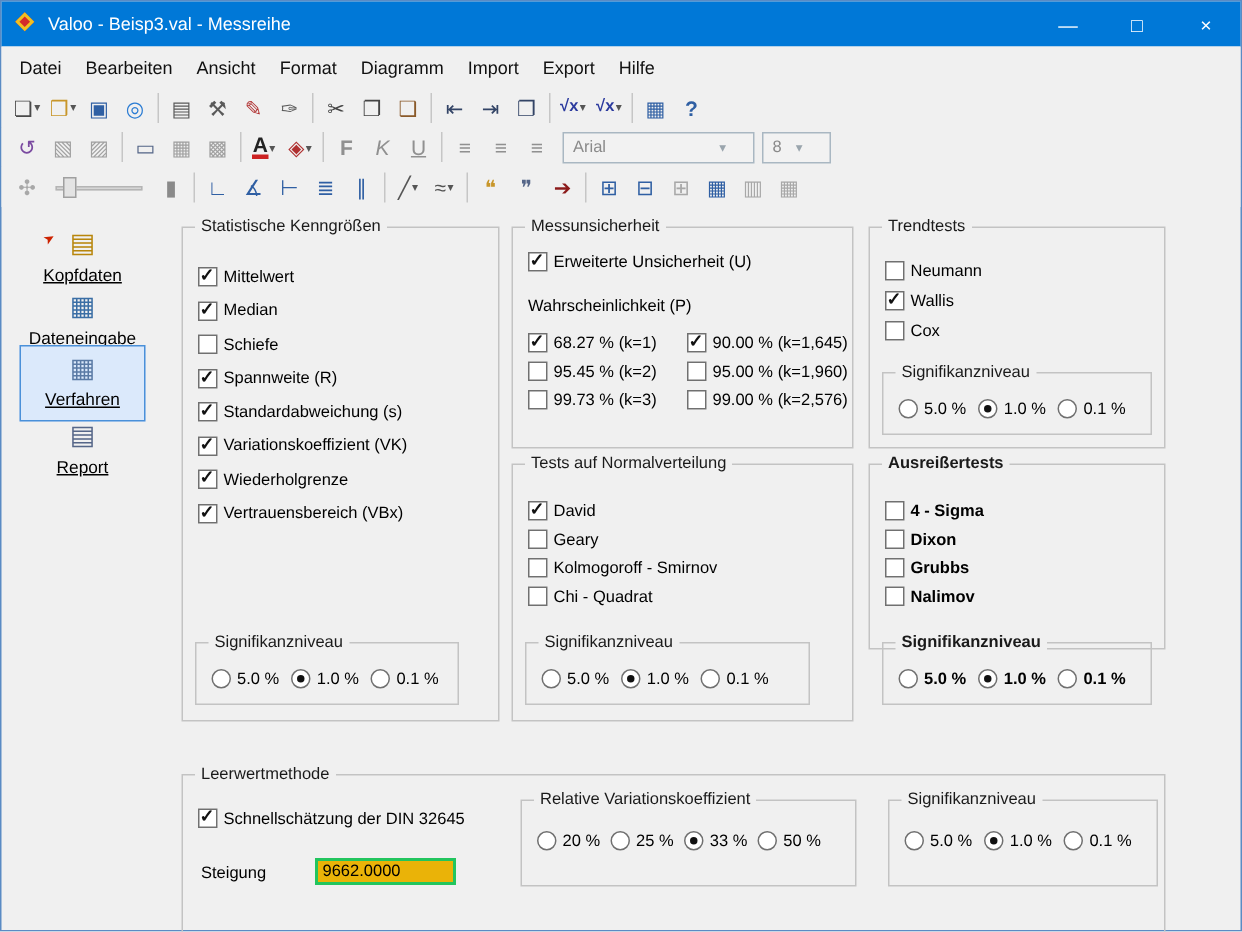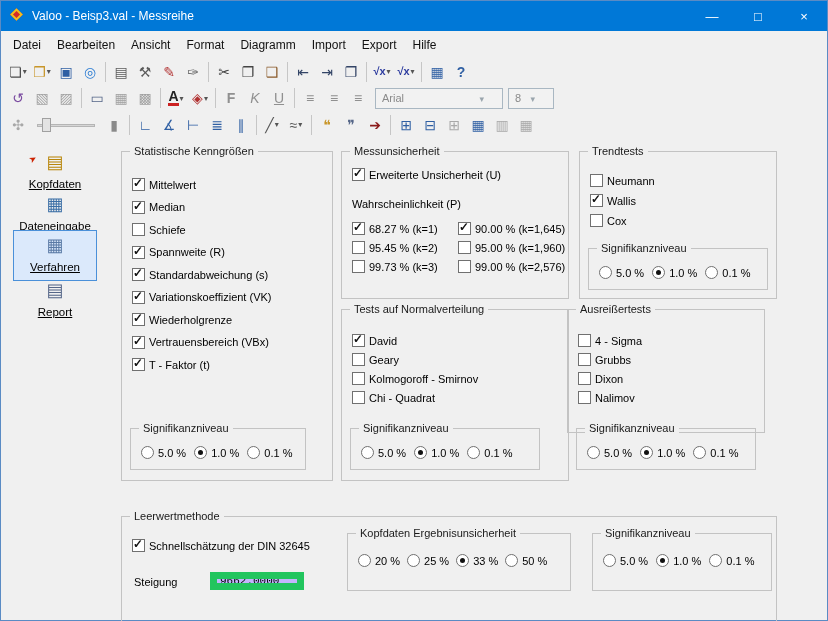--- a/index.html
+++ b/index.html
@@ -57,21 +57,21 @@
   .bars .b-b { height:14px; }
   .bars .b-g { height:17px; background:#22a344; }
 
   
   .gbox { position:absolute; border:1px solid #c3c3c3; }
   .gtitle { position:absolute; top:-7px; left:8px; background:#f0f0f0; padding:0 4px; font-size:11px; color:#1a1a1a; white-space:nowrap; }
   .g1 { left:120px; top:13px;  width:212px; height:330px; }
   .g2 { left:340px; top:13px;  width:228px; height:148px; }
   .g3 { left:578px; top:13px;  width:198px; height:148px; }
   .g4 { left:340px; top:171px; width:228px; height:172px; }
-  .g5 { left:566px; top:171px; width:198px; height:124px; }
+  .g5 { left:578px; top:171px; width:198px; height:124px;font-weight:bold; }
   .g6 { left:120px; top:378px; width:656px; height:115px; }
   .sig-g1 { left:8px; bottom:10px; width:176px; height:42px; }
   .sig-g3 { left:8px; top:96px;  width:180px; height:42px; }
   .sig-g4 { left:8px; top:118px; width:190px; height:42px; }
   .sig-g5 { left:8px; top:118px; width:180px; height:42px; }
   .sub-rel  { left:225px; top:16px; width:224px; height:58px; }
   .sub-sig6 { left:470px; top:16px; width:180px; height:58px; }
 
   
   .cb-col { display:flex; flex-direction:column; }
@@ -87,21 +87,21 @@
   .radio-row { display:flex; align-items:center; }
   .sub .radio-row { padding:17px 0 0 10px; gap:8px; }
   .sub-rel .radio-row { padding:20px 0 0 10px; gap:7px; }
   .sub-sig6 .radio-row { padding:20px 0 0 10px; gap:8px; }
 
   .pos-a { position:absolute; top:16px; left:10px;justify-content:flex-end; }
   .g6 .pos-a { top:22px; }
   .plabel { position:absolute; top:46px; left:10px; font-size:11px; color:#000; }
   .cb-grid { position:absolute; left:10px; top:70px; right:4px; display:grid; grid-template-columns:102px 1fr; column-gap:4px; row-gap:6px; }
   .stg-label { position:absolute; top:59px; left:12px; font-size:11px; color:#000; }
-  .stg-input { position:absolute; top:55px; left:88px; width:94px; height:18px; border:7px solid #22c55e; font-family:Liberation Mono, monospace; font-size:11px; padding:0 3px; background:#c4b5fd; }
+  .stg-input { position:absolute; top:55px; left:88px; width:94px; height:18px; border:2px solid #22c55e; font-family:Liberation Sans, sans-serif; font-size:11px; padding:0 3px; background:#eab308; }
 </style>
 </head>
 <body>
 
 <div class="window">
 
   <div class="titlebar">
     <span class="appicon">
         <span class="d1"></span>
       </span>
@@ -302,24 +302,20 @@
             <span class="olbl">Variationskoeffizient (VK)</span>
           </label>
           <label class="opt">
             <span class="cb on"></span>
             <span class="olbl">Wiederholgrenze</span>
           </label>
           <label class="opt">
             <span class="cb on"></span>
             <span class="olbl">Vertrauensbereich (VBx)</span>
           </label>
-          <label class="opt">
-            <span class="cb on"></span>
-            <span class="olbl">T - Faktor (t)</span>
-          </label>
         </div>
       <div class="gbox sub sig-g1">
         <span class="gtitle">Signifikanzniveau</span>
         <div class="radio-row">
             <label class="opt">
               <span class="radio"></span>
               <span class="olbl">5.0 %</span>
             </label>
             <label class="opt">
               <span class="radio on"></span>
@@ -446,25 +442,25 @@
 
     <div class="gbox g5">
       <span class="gtitle">Ausreißertests</span>
       <div class="cb-col">
           <label class="opt">
             <span class="cb"></span>
             <span class="olbl">4 - Sigma</span>
           </label>
           <label class="opt">
             <span class="cb"></span>
+            <span class="olbl">Dixon</span>
+          </label>
+          <label class="opt">
+            <span class="cb"></span>
             <span class="olbl">Grubbs</span>
-          </label>
-          <label class="opt">
-            <span class="cb"></span>
-            <span class="olbl">Dixon</span>
           </label>
           <label class="opt">
             <span class="cb"></span>
             <span class="olbl">Nalimov</span>
           </label>
         </div>
       <div class="gbox sub sig-g5">
         <span class="gtitle">Signifikanzniveau</span>
         <div class="radio-row">
             <label class="opt">
@@ -487,21 +483,21 @@
       <span class="gtitle">Leerwertmethode</span>
       <div class="cb-col pos-a">
           <label class="opt">
             <span class="cb on"></span>
             <span class="olbl">Schnellschätzung der DIN 32645</span>
           </label>
         </div>
       <span class="stg-label">Steigung</span>
       <input class="stg-input" type="text" value="9662.0000" style="">
       <div class="gbox sub sub-rel">
-        <span class="gtitle">Kopfdaten Ergebnisunsicherheit</span>
+        <span class="gtitle">Relative Variationskoeffizient</span>
         <div class="radio-row">
             <label class="opt">
               <span class="radio"></span>
               <span class="olbl">20 %</span>
             </label>
             <label class="opt">
               <span class="radio"></span>
               <span class="olbl">25 %</span>
             </label>
             <label class="opt">

